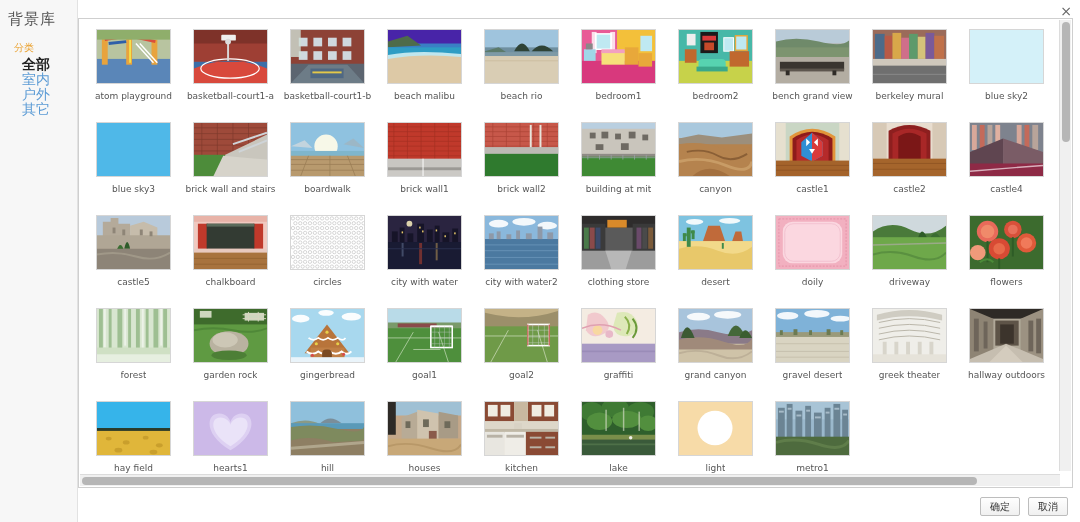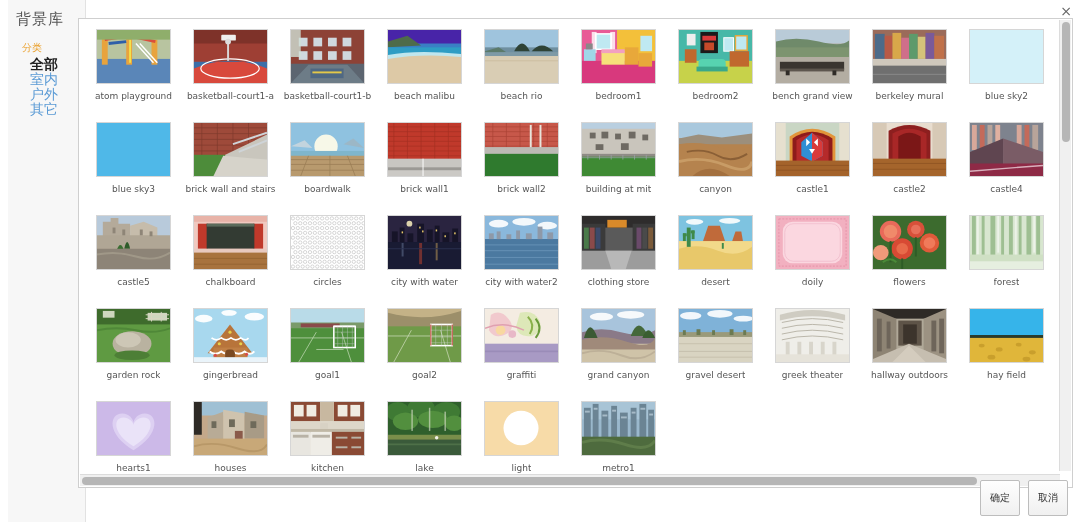--- a/index.html
+++ b/index.html
@@ -20,21 +20,20 @@
     font-family: "DejaVu Sans", sans-serif;
   }
 
   
   .sidebar {
     position: absolute; left: 0; top: 0;
     width: 78px; height: 522px;
     background: #f7f7f7;
     border-right: 1px solid #e2e2e2;
     padding: 8px 0 8px 0;
-    margin-left: 8px;
   }
   .lib-title {
     font-size: 15px; color: #555; letter-spacing: 1px;
     padding: 2px 0 0 8px; font-weight: 400;
     font-family: "DejaVu Sans", sans-serif;
   }
   .group { margin-top: 12px; }
   .group-title {
     font-size: 10px; color: #eaa02c; padding-left: 14px;
     margin-bottom: 2px; font-family: Liberation Mono, monospace;
@@ -106,21 +105,21 @@
     width: 895px; height: 8px; background: #b6b6b6; border-radius: 4px;
     cursor: pointer;
   }
 
   
   .footer {
     position: absolute; right: 12px; bottom: 6px;
     display: flex; gap: 8px;
   }
   .btn {
-    width: 40px; height: 36px;
+    width: 40px; height: 19px;
     border: 1px solid #bdbdbd; border-radius: 2px;
     background: linear-gradient(#fefefe, #f0f0f0);
     font-size: 10px; color: #333; cursor: pointer;
     display: flex; align-items: center; justify-content: center;
     font-family: "DejaVu Sans", sans-serif;
   }
   .full { left:0; top:0; width:100%; height:100%; }
 </style>
 </head>
 <body>
@@ -872,20 +871,35 @@
         <rect x="3" y="3" width="69" height="49" fill="none" stroke="#e592a8" stroke-width="1" stroke-dasharray="2 1.5"></rect>
         <rect x="7" y="6" width="61" height="43" rx="10" fill="#fbd7e0"></rect>
         <rect x="9" y="8" width="57" height="39" rx="9" fill="none" stroke="#f0bccb" stroke-width="0.8"></rect>
               </svg></div>
           </div>
           <div class="cap">doily</div>
         </div>
         <div class="cell">
           <div class="thumb-wrap">
             <div class="thumb"><svg class="full" viewBox="0 0 75 55" preserveAspectRatio="none" xmlns="http://www.w3.org/2000/svg">
+                <rect width="75" height="55" fill="#6ea84a"></rect>
+                <rect width="75" height="20" fill="#cfd9dd"></rect>
+        <path d="M0 16 Q18 4 38 14 T75 10 L75 24 L0 26 Z" fill="#4a7a3a"></path>
+        <path d="M46 24 Q50 8 56 24 Z" fill="#2f5c28"></path>
+        <path d="M58 24 Q64 12 70 24 Z" fill="#3a6c32"></path>
+        <rect y="22" width="75" height="33" fill="#6ea84a"></rect>
+        <path d="M0 40 Q20 34 42 42 T75 38" stroke="#5a9040" stroke-width="2" fill="none"></path>
+        <path d="M0 30 L75 28" stroke="#9aaa88" stroke-width="1.5"></path>
+              </svg></div>
+          </div>
+          <div class="cap">driveway</div>
+        </div>
+        <div class="cell">
+          <div class="thumb-wrap">
+            <div class="thumb"><svg class="full" viewBox="0 0 75 55" preserveAspectRatio="none" xmlns="http://www.w3.org/2000/svg">
                 <rect width="75" height="55" fill="#3c6b2e"></rect>
                 <rect width="75" height="55" fill="#3c6b2e"></rect>
         <g>
           <circle cx="18" cy="16" r="11" fill="#e86a5a"></circle>
                   <circle cx="18" cy="16" r="7" fill="#f08a6a"></circle>
           <circle cx="44" cy="14" r="9" fill="#d8503a"></circle>
                   <circle cx="44" cy="14" r="5" fill="#e8705a"></circle>
           <circle cx="58" cy="28" r="10" fill="#e05a3a"></circle>
                   <circle cx="58" cy="28" r="6" fill="#f07a5a"></circle>
           <circle cx="30" cy="34" r="11" fill="#d84a34"></circle>
@@ -1185,20 +1199,35 @@
                 <rect width="75" height="55" fill="#ccb9e8"></rect>
         <path d="M37.5 50 C 10 34, 12 12, 26 12 C 33 12, 37.5 18, 37.5 22 C 37.5 18, 42 12, 49 12 C 63 12, 65 34, 37.5 50 Z" fill="#ddd0f2"></path>
         <path d="M37.5 46 C 15 32, 17 16, 27 16 C 33 16, 37.5 21, 37.5 24 C 37.5 21, 42 16, 48 16 C 58 16, 60 32, 37.5 46 Z" fill="#eae3f8"></path>
               </svg></div>
           </div>
           <div class="cap">hearts1</div>
         </div>
         <div class="cell">
           <div class="thumb-wrap">
             <div class="thumb"><svg class="full" viewBox="0 0 75 55" preserveAspectRatio="none" xmlns="http://www.w3.org/2000/svg">
+                <rect width="75" height="55" fill="#8e7f63"></rect>
+                <rect width="75" height="24" fill="#8fc0dc"></rect>
+        <path d="M30 22 Q40 12 52 22 Z" fill="#7a8e9a"></path>
+        <path d="M0 22 Q16 16 30 23 L30 28 L0 28 Z" fill="#8a9a86"></path>
+        <rect y="22" width="75" height="6" fill="#5a9ab8"></rect>
+        <path d="M0 26 Q24 22 48 28 T75 26 L75 40 L0 44 Z" fill="#7e8a5e"></path>
+        <path d="M0 40 Q20 34 44 42 T75 38 L75 55 L0 55 Z" fill="#8e7f63"></path>
+        <path d="M0 48 L75 42" stroke="#b0a68c" stroke-width="3"></path>
+              </svg></div>
+          </div>
+          <div class="cap">hill</div>
+        </div>
+        <div class="cell">
+          <div class="thumb-wrap">
+            <div class="thumb"><svg class="full" viewBox="0 0 75 55" preserveAspectRatio="none" xmlns="http://www.w3.org/2000/svg">
                 <rect width="75" height="55" fill="#c4a88a"></rect>
                 <rect width="75" height="55" fill="#c4a88a"></rect>
         <rect y="0" width="75" height="14" fill="#9fc0d4"></rect>
         <rect x="0" y="0" width="8" height="34" fill="#2e2a26"></rect>
         <path d="M14 16 L30 10 L30 40 L14 44 Z" fill="#b8ab96"></path>
         <path d="M30 8 L52 12 L52 40 L30 40 Z" fill="#cfc3ae"></path>
         <path d="M52 10 L72 14 L72 38 L52 38 Z" fill="#a89b86"></path>
         <g fill="#6e6a5a">
           <rect x="18" y="20" width="5" height="7"></rect>
                   <rect x="36" y="18" width="6" height="8"></rect>

